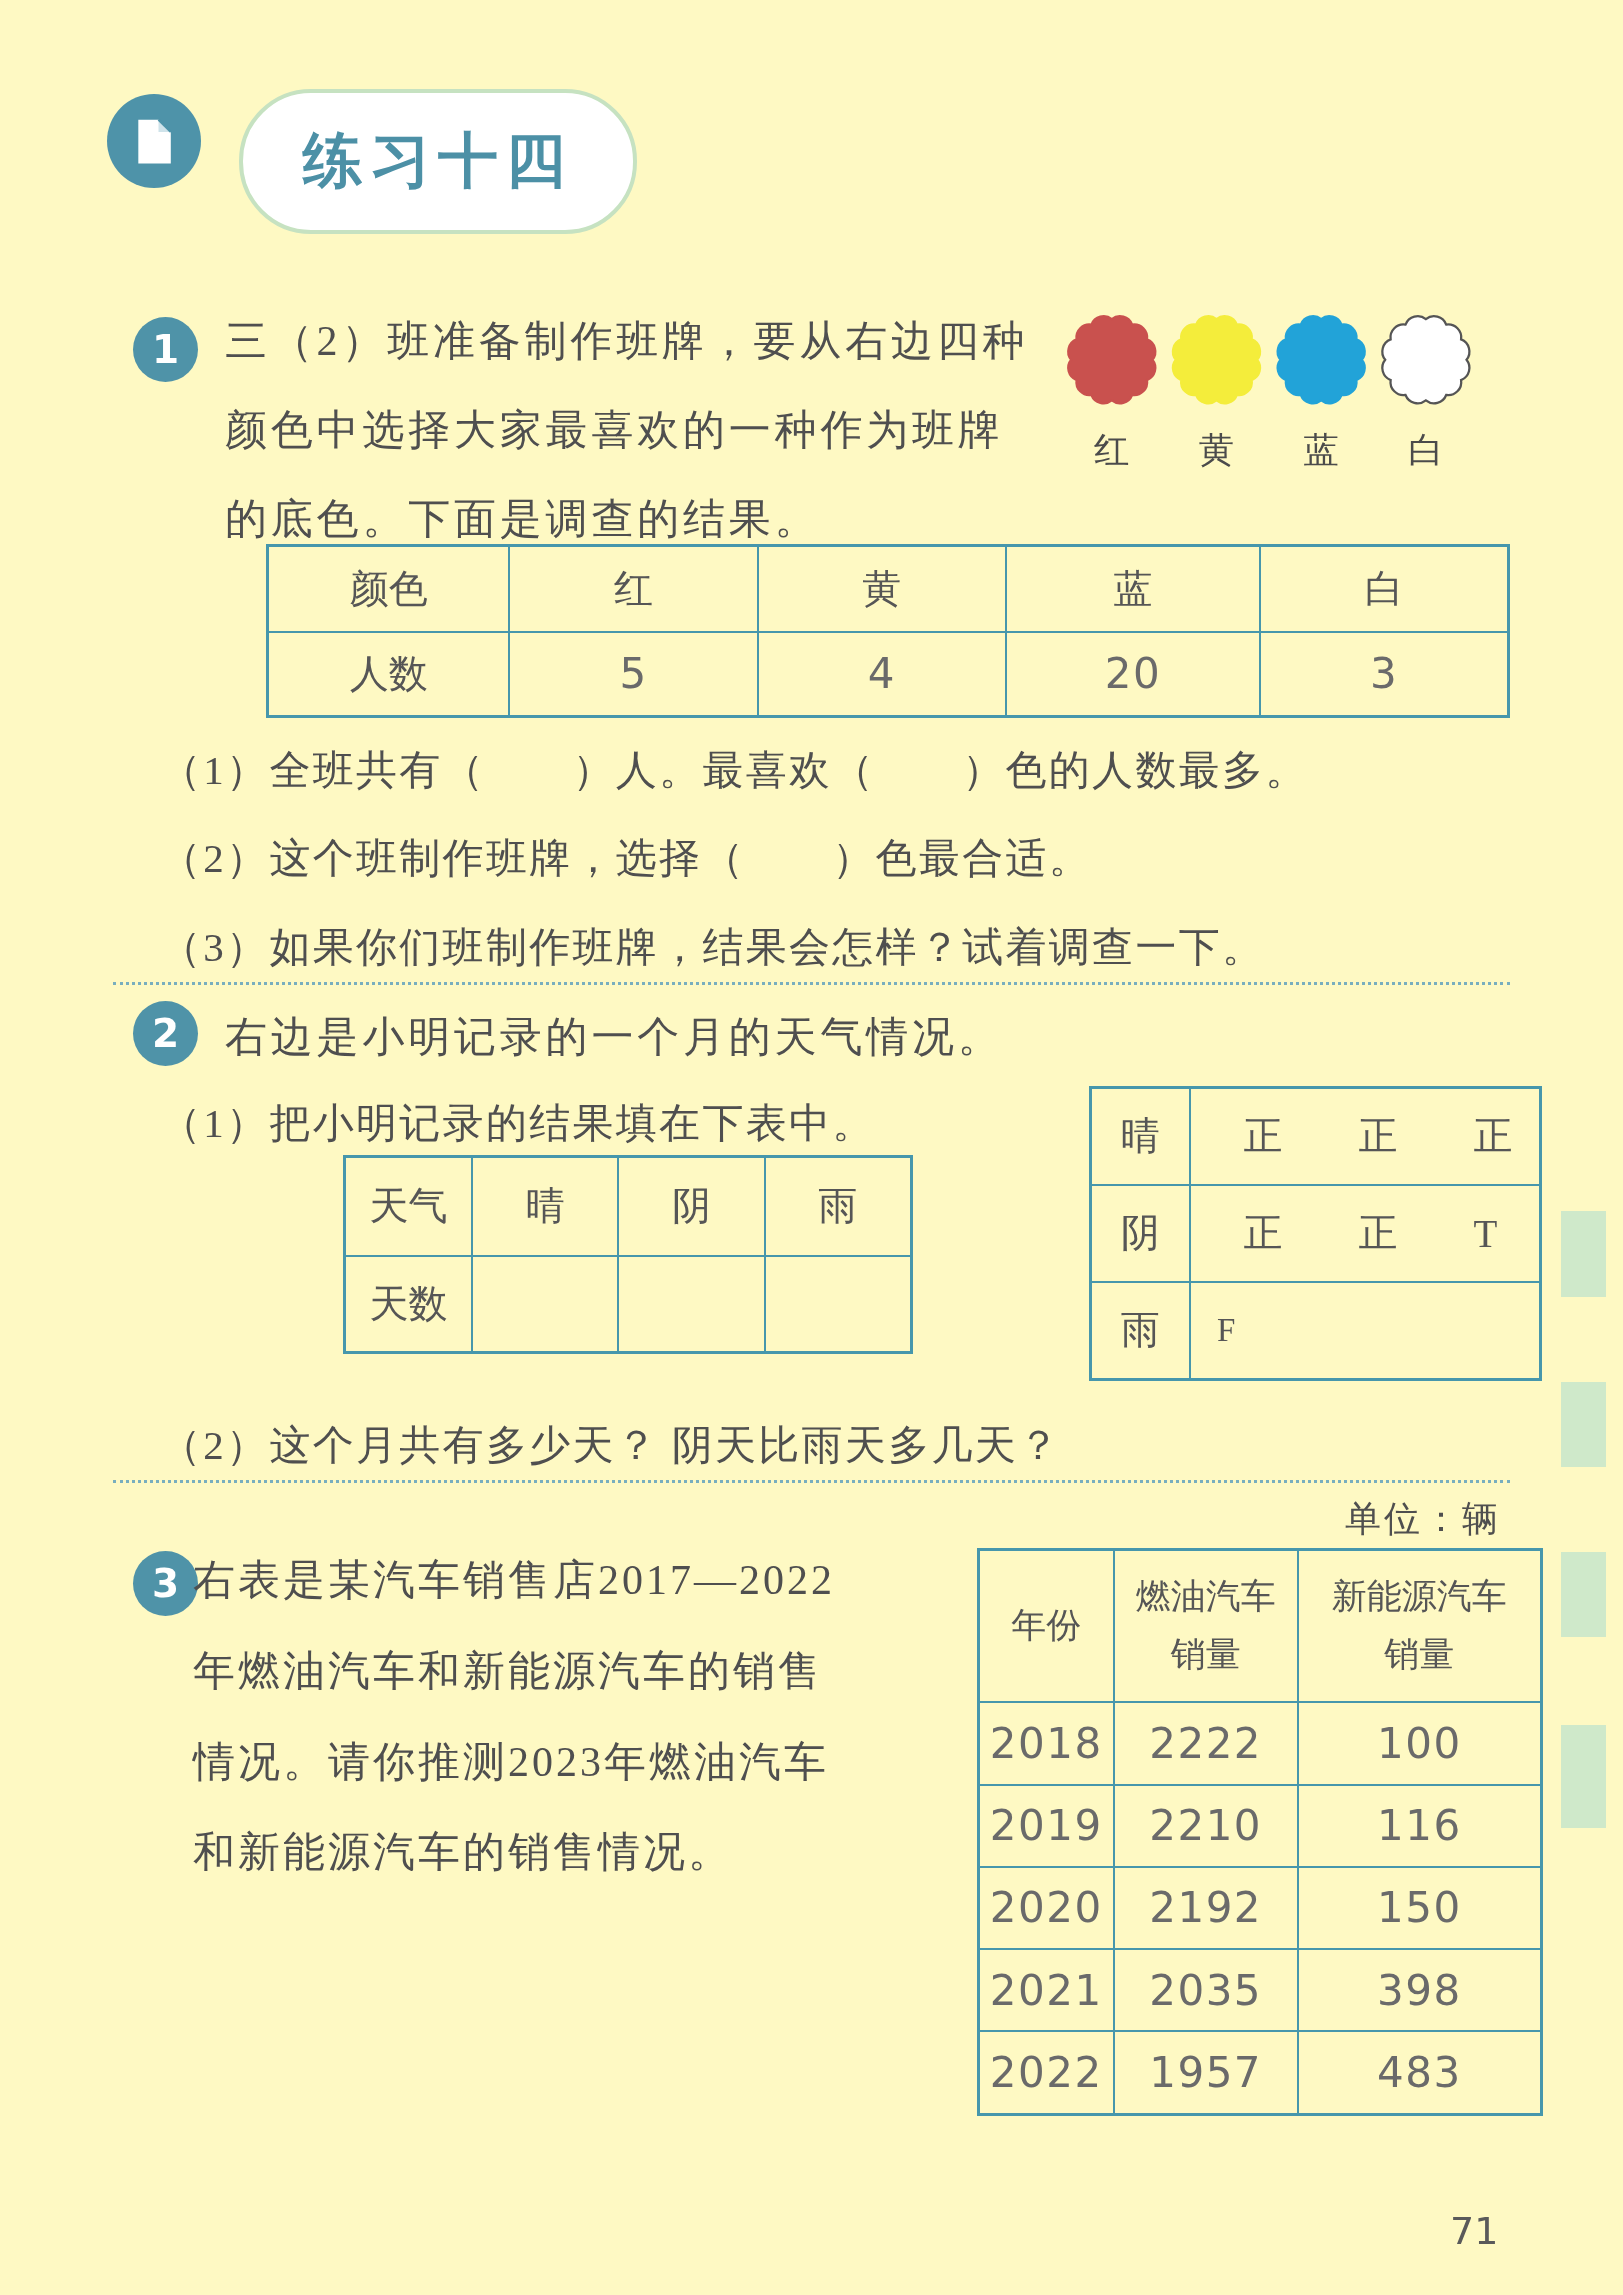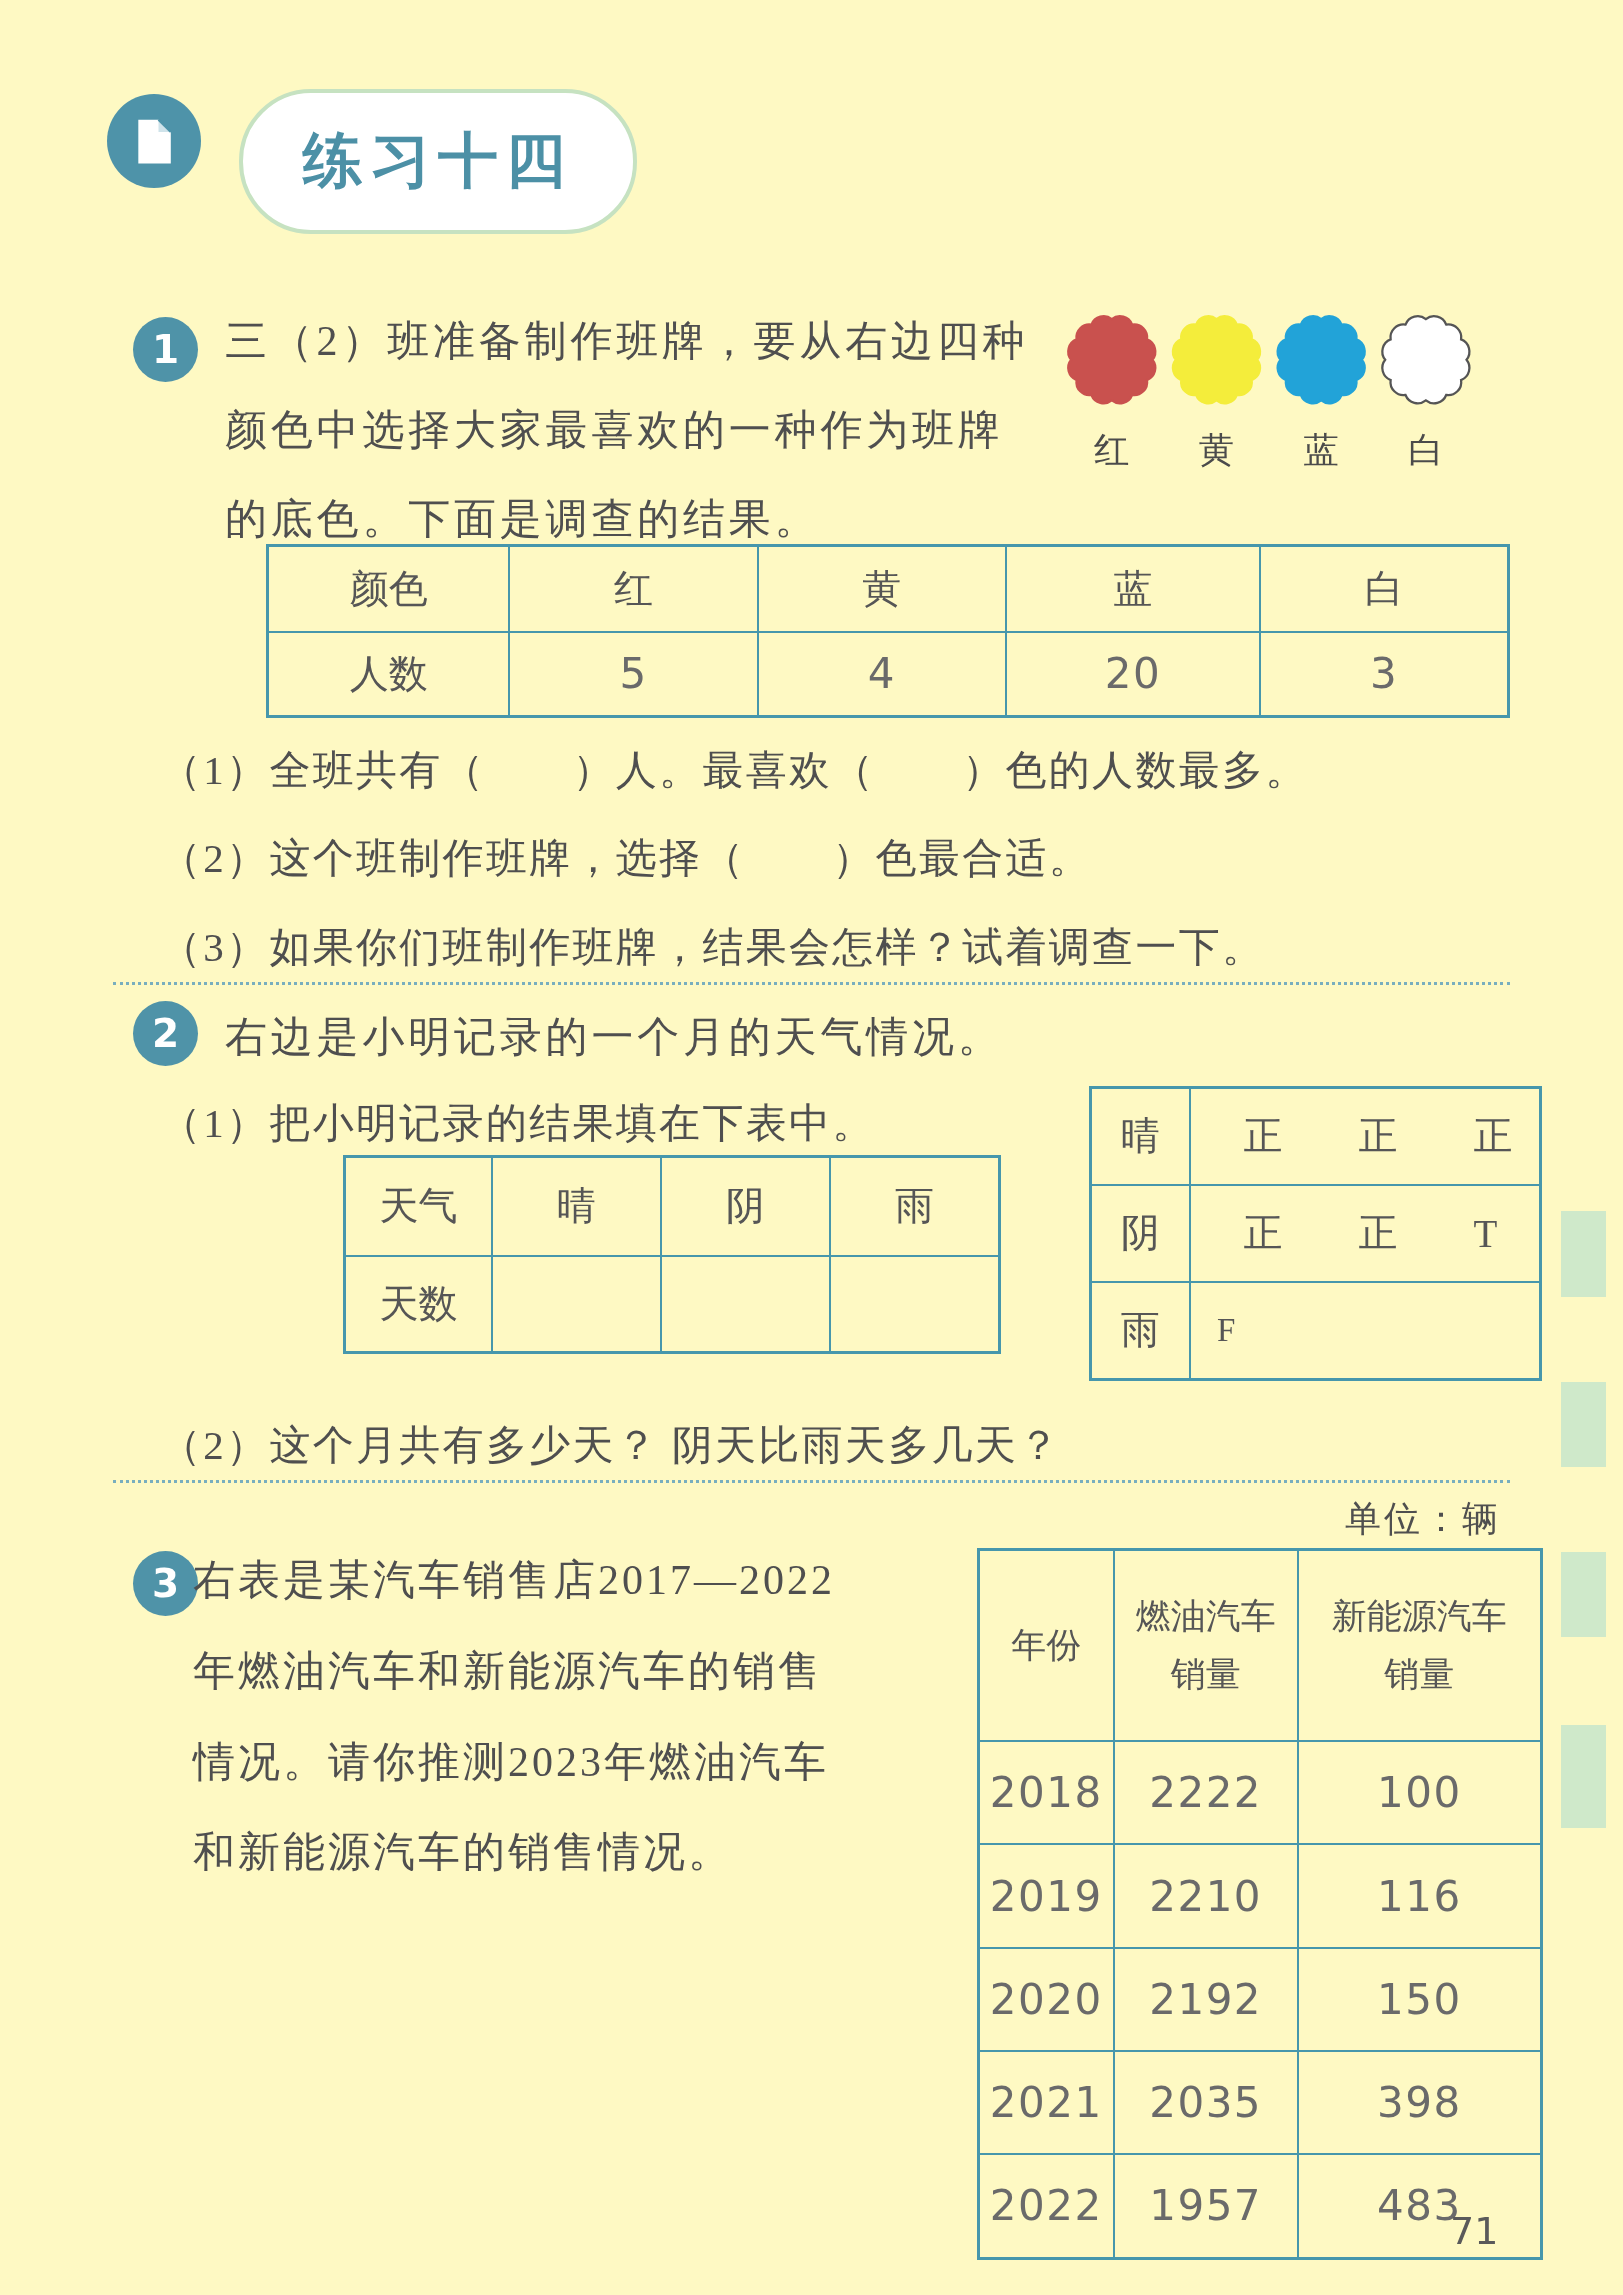--- a/index.html
+++ b/index.html
@@ -106,21 +106,21 @@
   <div class="qline" style="left:160px;top:743px;">（1）全班共有（　　）人。最喜欢（　　）色的人数最多。</div>
   <div class="qline" style="left:160px;top:831px;">（2）这个班制作班牌，选择（　　）色最合适。</div>
   <div class="qline" style="left:160px;top:920px;">（3）如果你们班制作班牌，结果会怎样？试着调查一下。</div>
 
   <div class="dotted" style="left:113px;top:982px;"></div>
 
   <div class="badge" style="left:133px;top:1001px;">2</div>
   <div class="tline" style="left:225px;top:1009px;">右边是小明记录的一个月的天气情况。</div>
   <div class="qline" style="left:160px;top:1096px;">（1）把小明记录的结果填在下表中。</div>
 
-  <div class="twrap" style="left:302px;top:1155px;width:658px;height:196px;">
+  <div class="twrap" style="left:302px;top:1155px;width:570px;height:196px;">
     <table>
       <colgroup>
           <col style="width:22.5%">
           <col style="width:25.8%">
           <col style="width:25.8%">
           <col style="width:25.9%">
         </colgroup>
       <tbody>
           <tr style="height:99px;">
         <td>天气</td>
@@ -181,21 +181,21 @@
 
   <div class="dotted" style="left:113px;top:1480px;"></div>
 
   <div class="unit">单位：辆</div>
   <div class="badge" style="left:133px;top:1551px;">3</div>
   <div class="tline" style="left:193px;top:1552px;letter-spacing:3px;">右表是某汽车销售店2017—2022</div>
   <div class="tline" style="left:193px;top:1643px;letter-spacing:3px;">年燃油汽车和新能源汽车的销售</div>
   <div class="tline" style="left:193px;top:1734px;letter-spacing:3px;">情况。请你推测2023年燃油汽车</div>
   <div class="tline" style="left:193px;top:1824px;letter-spacing:3px;">和新能源汽车的销售情况。</div>
 
-  <div class="twrap sales" style="left:936px;top:1548px;width:566px;height:712px;">
+  <div class="twrap sales" style="left:936px;top:1548px;width:566px;height:568px;">
     <table>
       <colgroup>
           <col style="width:24%">
           <col style="width:32.7%">
           <col style="width:43.3%">
         </colgroup>
       <tbody>
           <tr style="height:145px;">
         <th>年份</th>
         <th>燃油汽车

